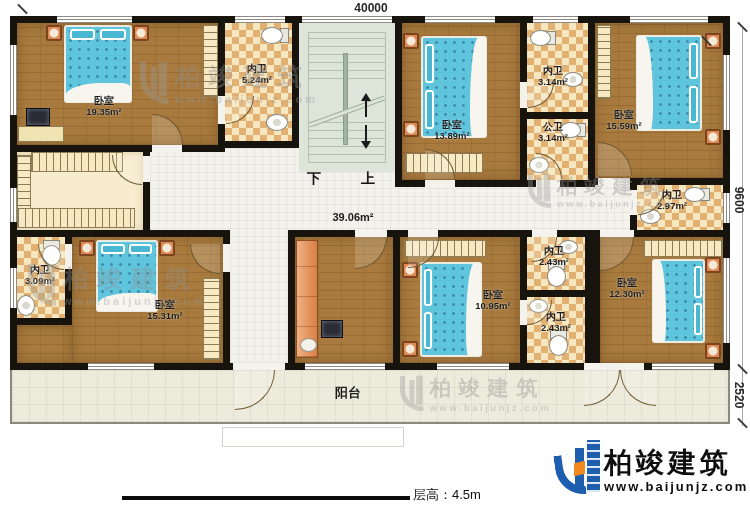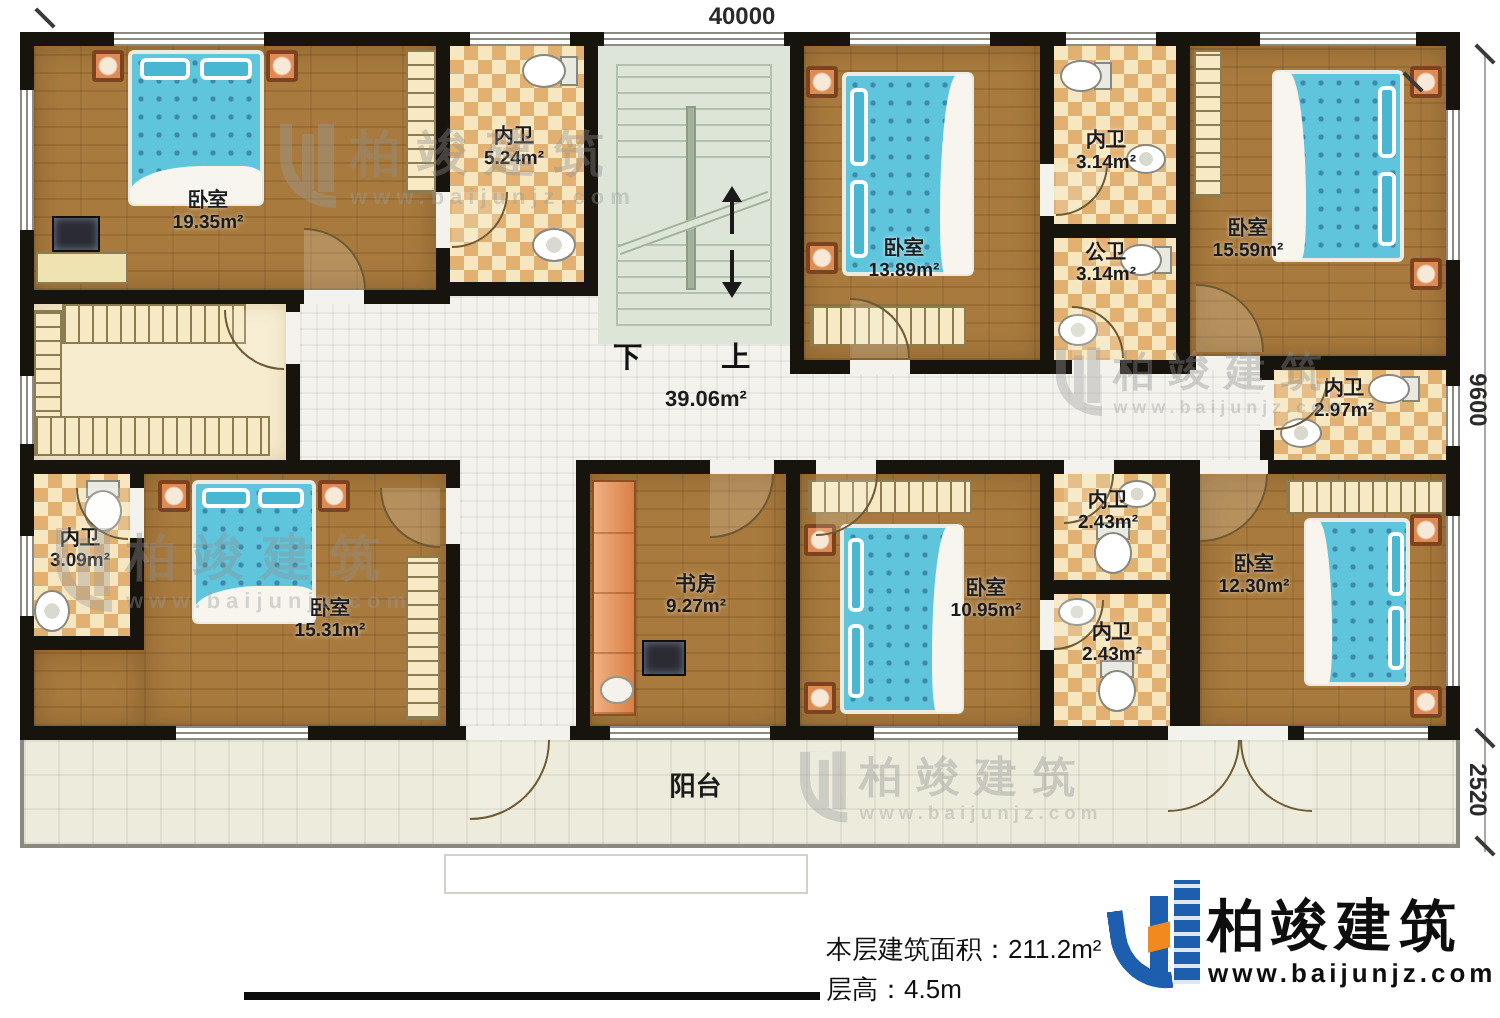--- a/index.html
+++ b/index.html
@@ -375,24 +375,20 @@
         <div class="ra">2.97m²</div>
       </div>
       <div class="rlabel" style="left: 0px; top: 265px; width: 80px; height: 24px;">
         <div class="rn">内卫</div>
         <div class="ra">3.09m²</div>
       </div>
       <div class="rlabel" style="left: 125px; top: 300px; width: 80px; height: 24px;">
         <div class="rn">卧室</div>
         <div class="ra">15.31m²</div>
       </div>
-      <div class="rlabel" style="left: 308px; top: 288px; width: 80px; height: 24px;">
-        <div class="rn">书房</div>
-        <div class="ra">9.27m²</div>
-      </div>
       <div class="rlabel" style="left: 453px; top: 290px; width: 80px; height: 24px;">
         <div class="rn">卧室</div>
         <div class="ra">10.95m²</div>
       </div>
       <div class="rlabel" style="left: 514px; top: 246px; width: 80px; height: 24px;">
         <div class="rn">内卫</div>
         <div class="ra">2.43m²</div>
       </div>
       <div class="rlabel" style="left: 516px; top: 312px; width: 80px; height: 24px;">
         <div class="rn">内卫</div>
@@ -409,21 +405,21 @@
     <div class="st-steps st-top"></div>
     <div class="st-steps st-bot"></div>
     <div class="st-rail"></div>
     <div class="st-break"></div>
     <div class="st-arrow st-au"></div>
     <div class="st-arrow st-ad"></div>
   </div>
   <div class="abs st-label" style="left:302px;top:170px">下</div>
   <div class="abs st-label" style="left:356px;top:170px">上</div>
 
-  <div class="abs hall-label" style="left:318px;top:194px;width:70px">39.06m²</div>
+  <div class="abs hall-label" style="left:318px;top:211px;width:70px">39.06m²</div>
   <div class="abs balcony-label" style="left:318px;top:384px;width:60px">阳台</div>
 
   <div class="abs dim" style="left:335px;top:1px;width:72px">40000</div>
   <div class="abs dim dim-rot" style="left:719px;top:193px;width:40px;height:14px">9600</div>
   <div class="abs dim dim-rot" style="left:719px;top:388px;width:40px;height:14px">2520</div>
   <div class="abs dim-line" style="left:742px;top:28px;width:1px;height:398px"></div>
   <div class="abs tick" style="left:16px;top:8px"></div>
   <div class="abs tick" style="left:700px;top:40px"></div>
   <div class="abs tick" style="left:736px;top:26px"></div>
   <div class="abs tick" style="left:736px;top:368px"></div>
@@ -452,21 +448,20 @@
   </div>
   <div class="wm wm4" style="left:400px;top:374px">
     <div class="wm-glyph"></div>
     <div>
         <div class="wm-t">柏竣建筑</div>
          <div class="wm-u">www.baijunjz.com</div>
       </div>
   </div>
 
   <div class="abs pt-underline"></div>
-  <div class="abs parea">本层建筑面积：211.2m²</div>
   <div class="abs pheight">层高：4.5m</div>
   <div class="abs logo">
     <div class="lg-arc"></div>
     <div class="lg-b1"></div>
     <div class="lg-b2"></div>
     <div class="lg-or"></div>
   </div>
   <div class="abs brand-name">柏竣建筑</div>
   <div class="abs brand-url">www.baijunjz.com</div>
 

